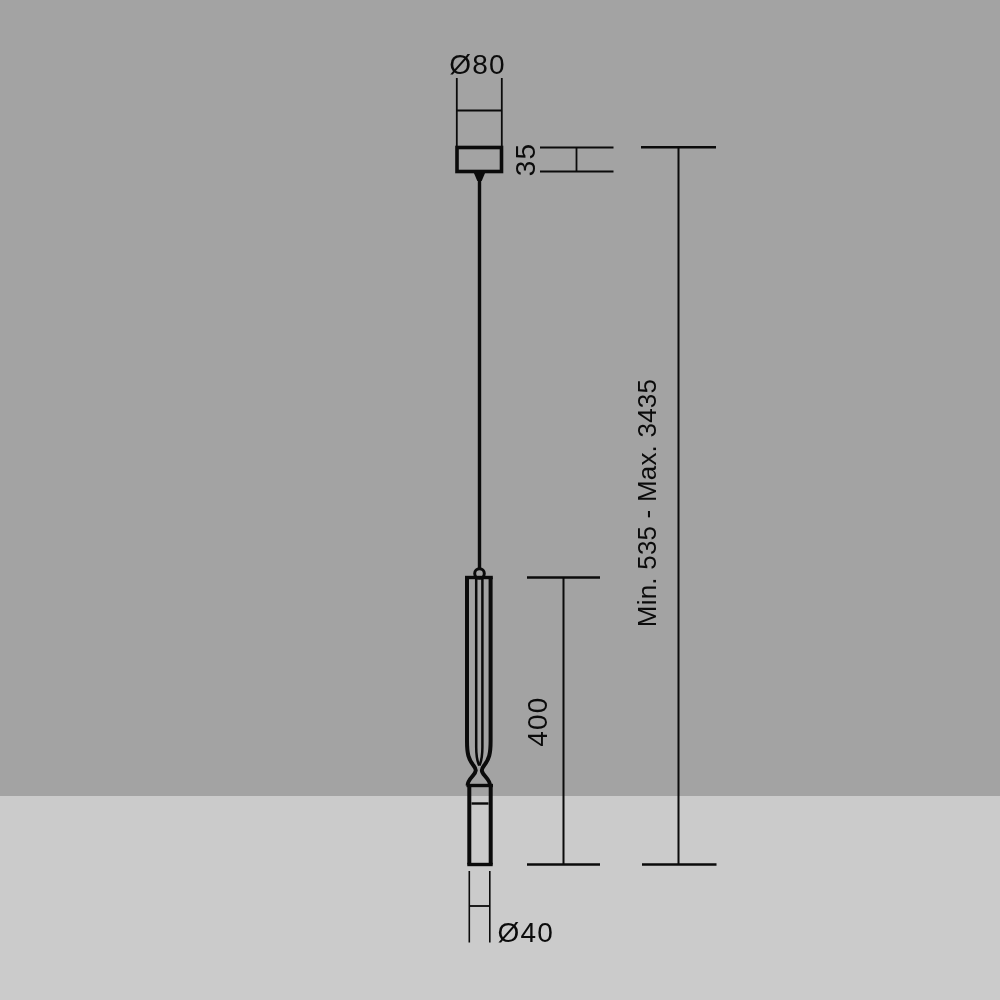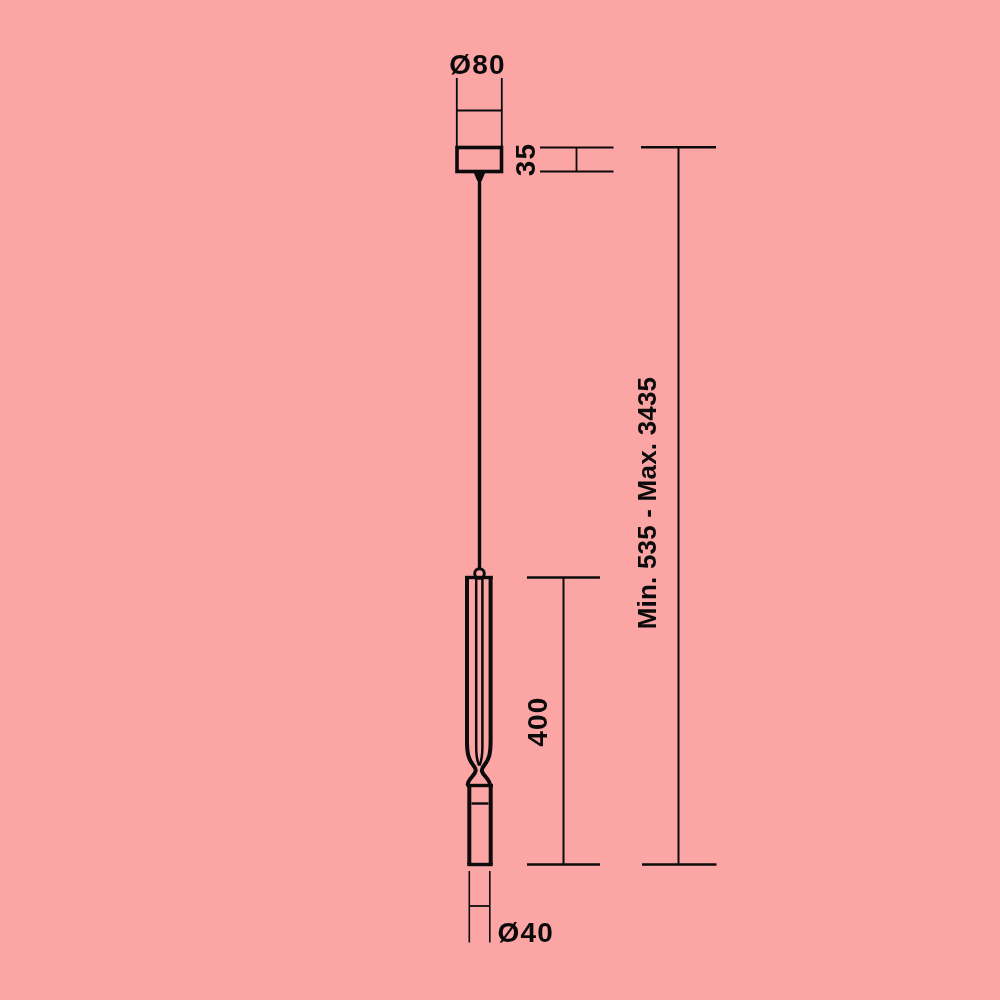--- a/index.html
+++ b/index.html
@@ -7,23 +7,22 @@
     padding: 0;
     width: 1000px;
     height: 1000px;
     background: #cbcbcb;
     overflow: hidden;
     font-family: "Liberation Sans", "DejaVu Sans", sans-serif;
   }
   .stage {
     position: relative;
     width: 1000px;
-    height: 1000px;
-    background: #fca5a5;
-    font-weight: bold;
+    height: 796px;
+    background: #a3a3a3;
   }
   svg { display: block; }
   .ink-stroke { stroke: #0b0b0b; fill: none; }
   .ink-fill { fill: #0b0b0b; stroke: none; }
   .dim-text {
     fill: #0b0b0b;
     font-family: "Liberation Sans", "DejaVu Sans", sans-serif;
     font-size: 28px;
     letter-spacing: 1.2px;
   }

